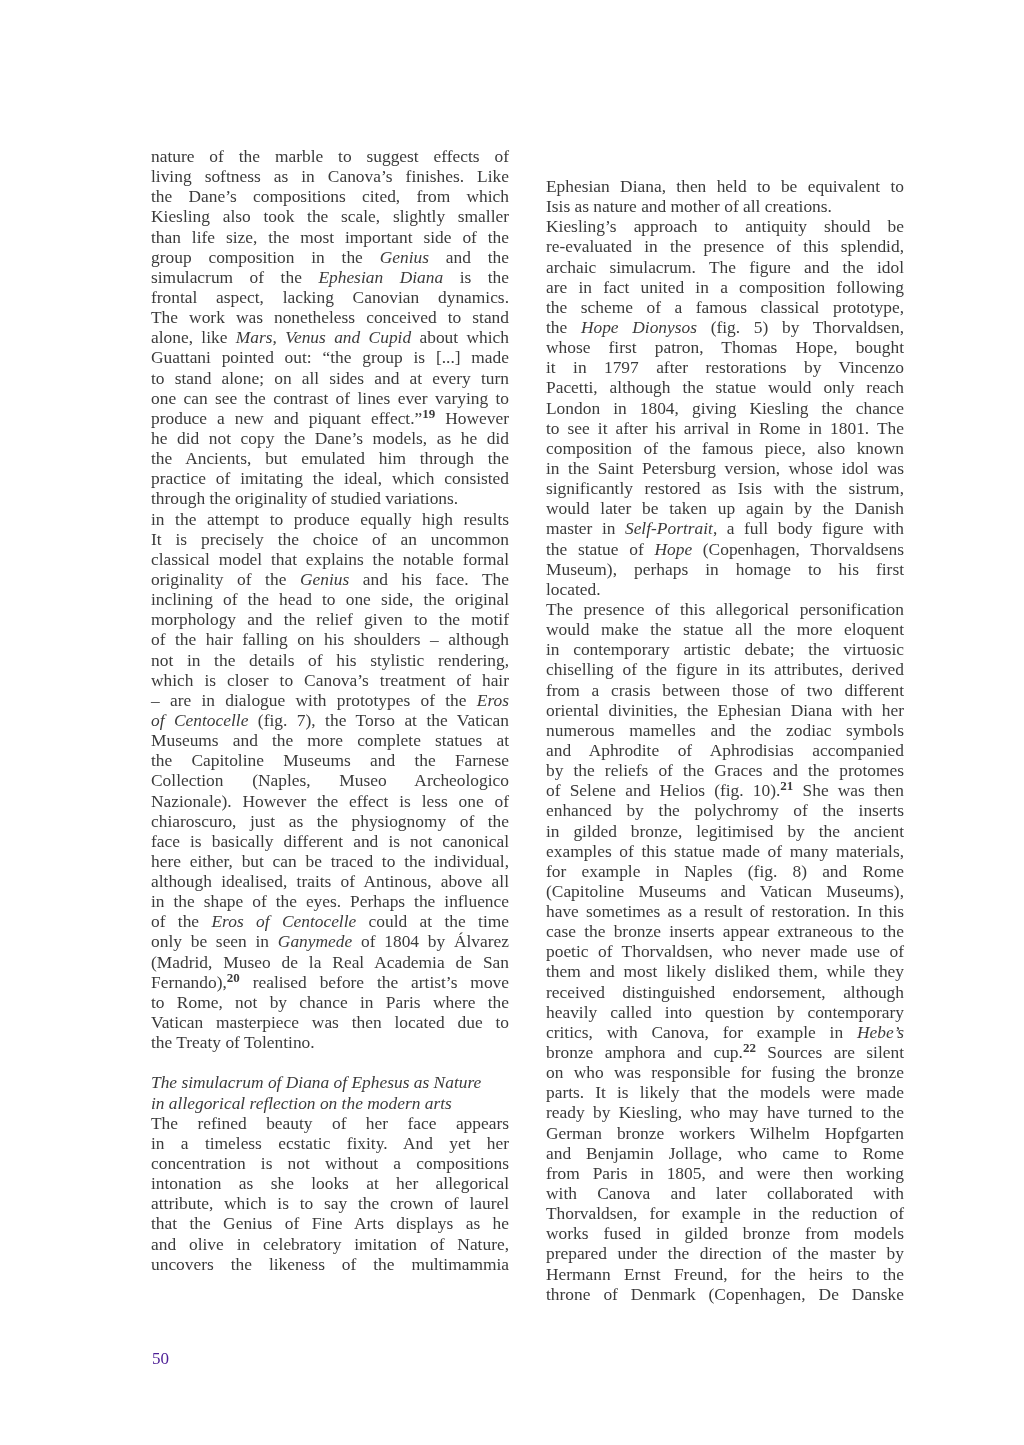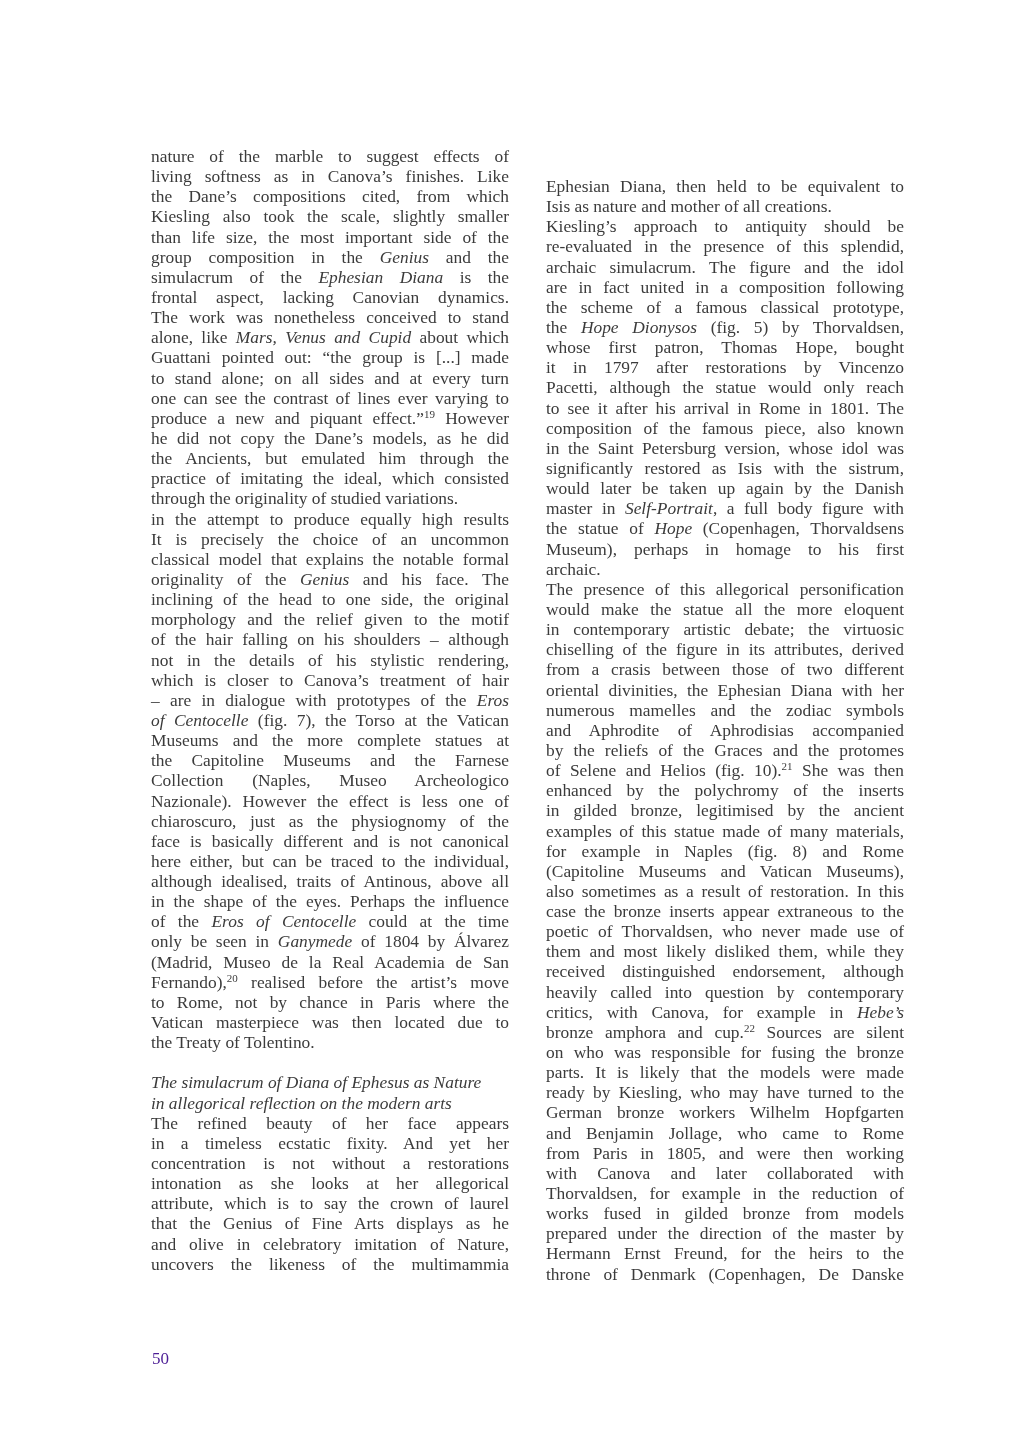--- a/index.html
+++ b/index.html
@@ -9,21 +9,21 @@
     position: absolute; top: 146px; width: 358px;
     font-family: "Liberation Serif", "DejaVu Serif", serif;
     font-size: 17.4px; line-height: 20.15px; color: #3b3b3b;
   }
   .col-left { left: 151px; }
   .col-right { left: 546px; margin-top: 30px; }
   .ln { display: block; white-space: nowrap; height: 20.15px; }
   .ln.j { text-align: justify; text-align-last: justify; }
   .ln.blank { height: 20.15px; }
   .it { font-style: italic; }
-  sup { font-size: 11px; line-height: 0; vertical-align: 6px; }
+  sup { font-size: 13px; line-height: 0; vertical-align: 6px; font-weight: bold; }
   .folio {
     position: absolute; left: 152px; top: 1349px;
     font-family: "Liberation Serif", "DejaVu Serif", serif;
     font-size: 17px; color: #4c1d95;
   }
 </style>
 </head>
 <body>
 
 <div class="page">
@@ -78,21 +78,21 @@
         <span class="ln">the Treaty of Tolentino.</span>
       </div>
     <div class="ln blank"></div>
     <div class="it">
         <span class="ln">The simulacrum of Diana of Ephesus as Nature</span>
         <span class="ln">in allegorical reflection on the modern arts</span>
       </div>
     <div>
         <span class="ln j">The refined beauty of her face appears</span>
         <span class="ln j">in a timeless ecstatic fixity. And yet her</span>
-        <span class="ln j">concentration is not without a restorations</span>
+        <span class="ln j">concentration is not without a compositions</span>
         <span class="ln j">intonation as she looks at her allegorical</span>
         <span class="ln j">attribute, which is to say the crown of laurel</span>
         <span class="ln j">that the Genius of Fine Arts displays as he</span>
         <span class="ln j">and olive in celebratory imitation of Nature,</span>
         <span class="ln j">uncovers the likeness of the multimammia</span>
       </div>
   </div>
 
   <div class="col col-right">
     <div>
@@ -102,47 +102,48 @@
     <div>
         <span class="ln j">Kiesling’s approach to antiquity should be</span>
         <span class="ln j">re-evaluated in the presence of this splendid,</span>
         <span class="ln j">archaic simulacrum. The figure and the idol</span>
         <span class="ln j">are in fact united in a composition following</span>
         <span class="ln j">the scheme of a famous classical prototype,</span>
         <span class="ln j">the <span class="it">Hope Dionysos</span> (fig. 5) by Thorvaldsen,</span>
         <span class="ln j">whose first patron, Thomas Hope, bought</span>
         <span class="ln j">it in 1797 after restorations by Vincenzo</span>
         <span class="ln j">Pacetti, although the statue would only reach</span>
+        <span class="ln j">London in 1804, giving Kiesling the chance</span>
         <span class="ln j">to see it after his arrival in Rome in 1801. The</span>
         <span class="ln j">composition of the famous piece, also known</span>
         <span class="ln j">in the Saint Petersburg version, whose idol was</span>
         <span class="ln j">significantly restored as Isis with the sistrum,</span>
         <span class="ln j">would later be taken up again by the Danish</span>
         <span class="ln j">master in <span class="it">Self-Portrait</span>, a full body figure with</span>
         <span class="ln j">the statue of <span class="it">Hope</span> (Copenhagen, Thorvaldsens</span>
         <span class="ln j">Museum), perhaps in homage to his first</span>
-        <span class="ln">archaic.</span>
+        <span class="ln">located.</span>
       </div>
     <div>
         <span class="ln j">The presence of this allegorical personification</span>
         <span class="ln j">would make the statue all the more eloquent</span>
         <span class="ln j">in contemporary artistic debate; the virtuosic</span>
         <span class="ln j">chiselling of the figure in its attributes, derived</span>
         <span class="ln j">from a crasis between those of two different</span>
         <span class="ln j">oriental divinities, the Ephesian Diana with her</span>
         <span class="ln j">numerous mamelles and the zodiac symbols</span>
         <span class="ln j">and Aphrodite of Aphrodisias accompanied</span>
         <span class="ln j">by the reliefs of the Graces and the protomes</span>
         <span class="ln j">of Selene and Helios (fig. 10).<sup>21</sup> She was then</span>
         <span class="ln j">enhanced by the polychromy of the inserts</span>
         <span class="ln j">in gilded bronze, legitimised by the ancient</span>
         <span class="ln j">examples of this statue made of many materials,</span>
         <span class="ln j">for example in Naples (fig. 8) and Rome</span>
         <span class="ln j">(Capitoline Museums and Vatican Museums),</span>
-        <span class="ln j">also sometimes as a result of restoration. In this</span>
+        <span class="ln j">have sometimes as a result of restoration. In this</span>
         <span class="ln j">case the bronze inserts appear extraneous to the</span>
         <span class="ln j">poetic of Thorvaldsen, who never made use of</span>
         <span class="ln j">them and most likely disliked them, while they</span>
         <span class="ln j">received distinguished endorsement, although</span>
         <span class="ln j">heavily called into question by contemporary</span>
         <span class="ln j">critics, with Canova, for example in <span class="it">Hebe’s</span></span>
         <span class="ln j">bronze amphora and cup.<sup>22</sup> Sources are silent</span>
         <span class="ln j">on who was responsible for fusing the bronze</span>
         <span class="ln j">parts. It is likely that the models were made</span>
         <span class="ln j">ready by Kiesling, who may have turned to the</span>

